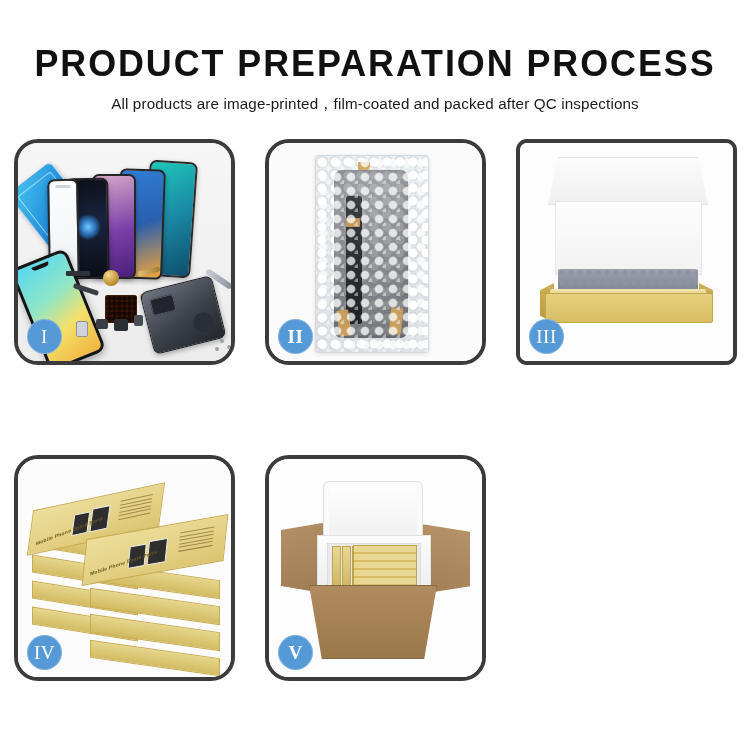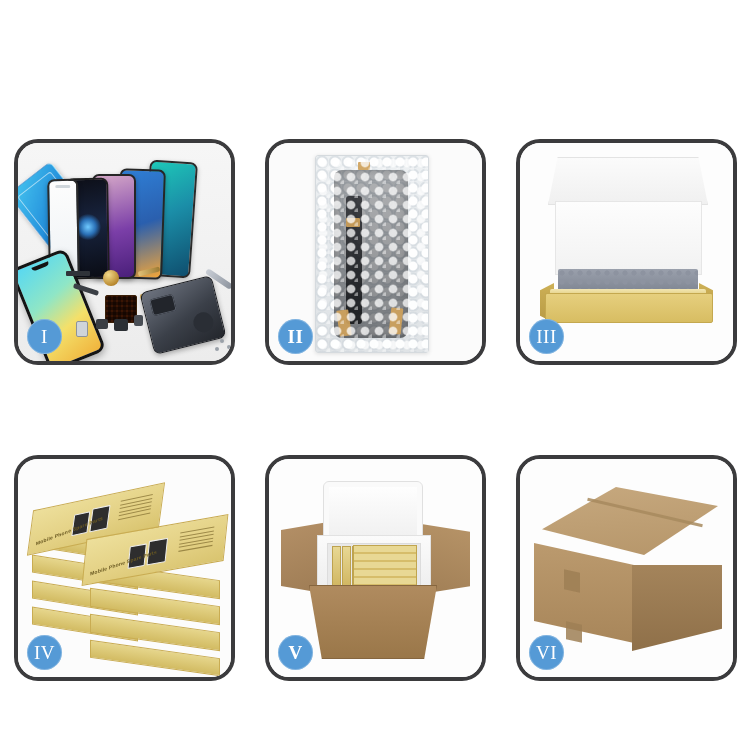--- a/index.html
+++ b/index.html
@@ -26,21 +26,21 @@
     color:#1b1b1b;letter-spacing:.15px;white-space:nowrap;
   }
 
   
   .grid{position:absolute;left:14px;top:139px;width:722px;height:542px;}
   .panel{
     position:absolute;width:221px;height:226px;
     border:4px solid #3b3b3d;border-radius:24px;
     background:#f4f4f4;overflow:hidden;box-sizing:border-box;
   }
-  .p-c0{left:0px;} .p-c1{left:251px;font-weight:bold;} .p-c2{left:502px;}
+  .p-c0{left:0px;} .p-c1{left:251px;font-weight:bold;} .p-c2{left:502px;border-radius:11px;}
   .p-r0{top:0px;}  .p-r1{top:316px;}
 
   .scene{position:absolute;inset:0;overflow:hidden;}
 
   .badge{
     position:absolute;left:9px;bottom:7px;
     width:35px;height:35px;border-radius:50%;
     background:#559ad6;color:#fff;
     display:flex;align-items:center;justify-content:center;
     font-family:"Liberation Serif","DejaVu Serif",serif;
@@ -243,20 +243,24 @@
   .c6-tapeA{position:absolute;left:44px;top:112px;width:16px;height:20px;
       background:#9d7f55;opacity:.85;transform:skewY(12deg);}
   .c6-tapeB{position:absolute;left:46px;top:164px;width:16px;height:18px;
       background:#9d7f55;opacity:.85;transform:skewY(12deg);}
 </style>
 </head>
 <body>
 
 <div class="page">
 
+  <div class="header">
+    <h1 class="title">PRODUCT PREPARATION PROCESS</h1>
+    <p class="subtitle">All products are image-printed，film-coated and packed after QC inspections</p>
+  </div>
 
   <div class="grid">
 
     <div class="panel p-c0 p-r0">
       <div class="scene s1">
         <div class="film"></div>
         <div class="ph ph-a"></div>
         <div class="ph ph-b"></div>
         <div class="ph ph-c"></div>
         <div class="ph ph-d"></div>
@@ -368,26 +372,15 @@
             <b style="left:14px"></b>
             <b style="left:24px"></b>
             <b style="left:34px"></b>
         </div>
         <div class="c5-tray"></div>
         <div class="c5-body"></div>
       </div>
       <div class="badge">V</div>
     </div>
 
-    <div class="panel p-c2 p-r1">
-      <div class="scene s6">
-        <div class="c6-top"></div>
-        <div class="c6-seam"></div>
-        <div class="c6-left"></div>
-        <div class="c6-right"></div>
-        <div class="c6-tapeA"></div>
-        <div class="c6-tapeB"></div>
-      </div>
-      <div class="badge">VI</div>
-    </div>
 
   </div>
 </div>
 
 </body></html>

